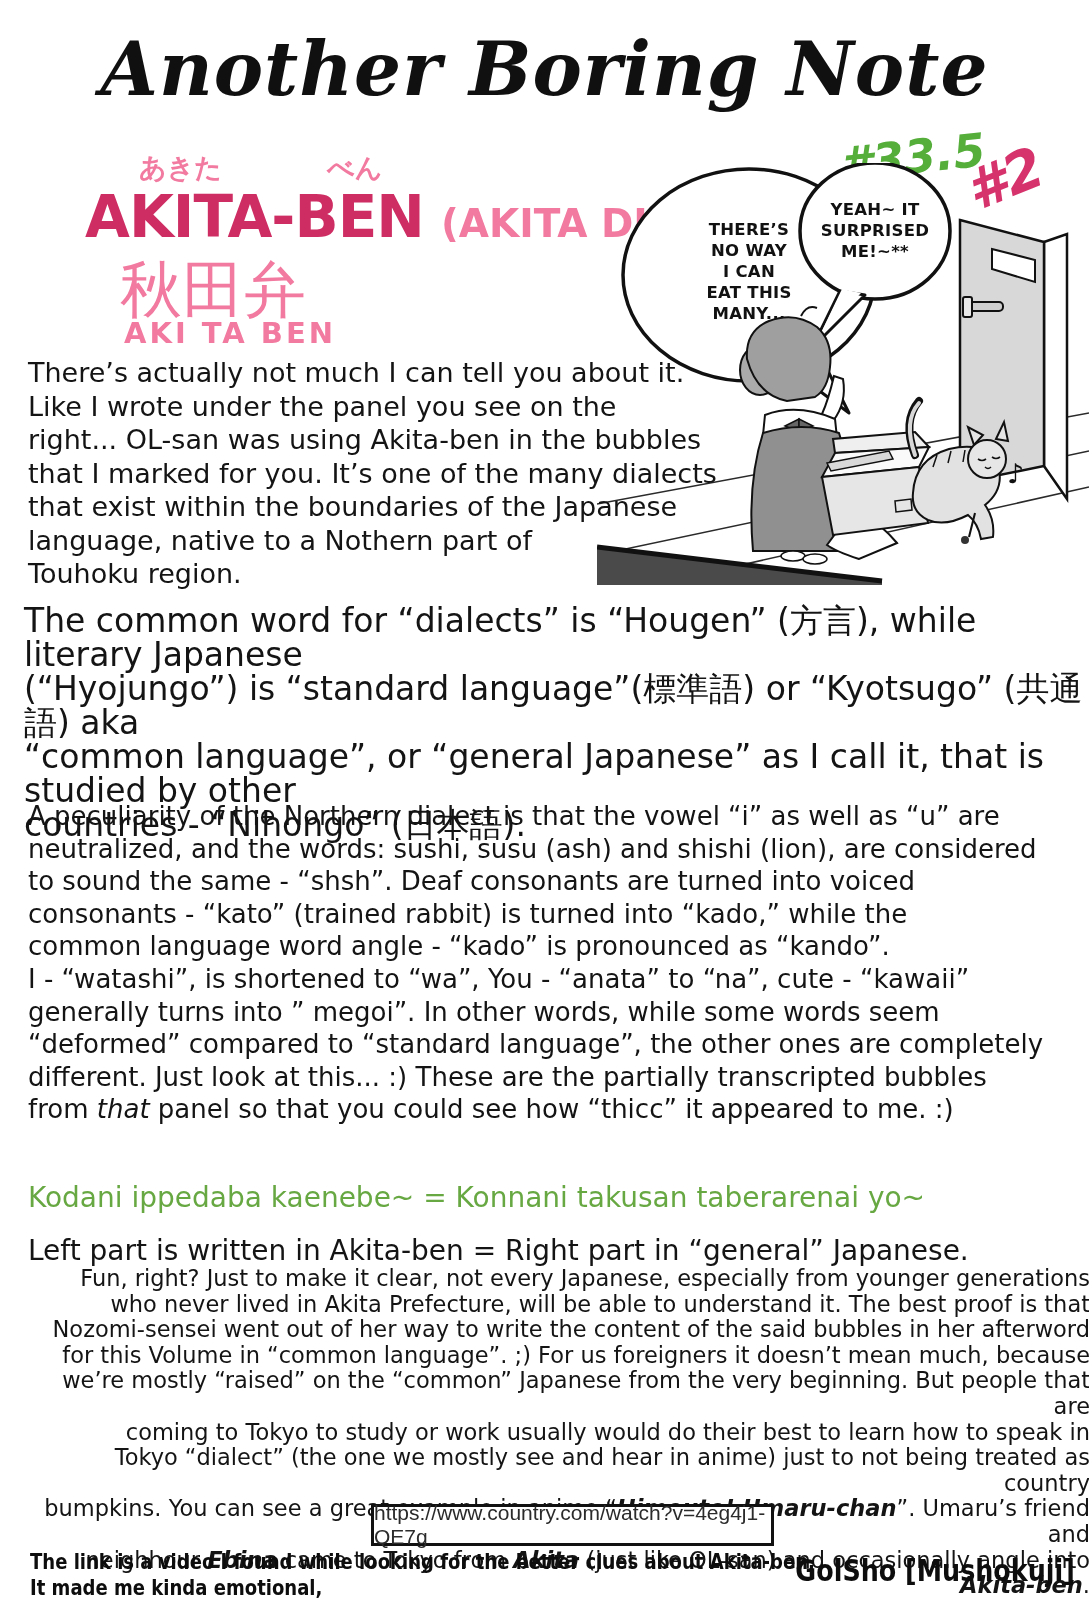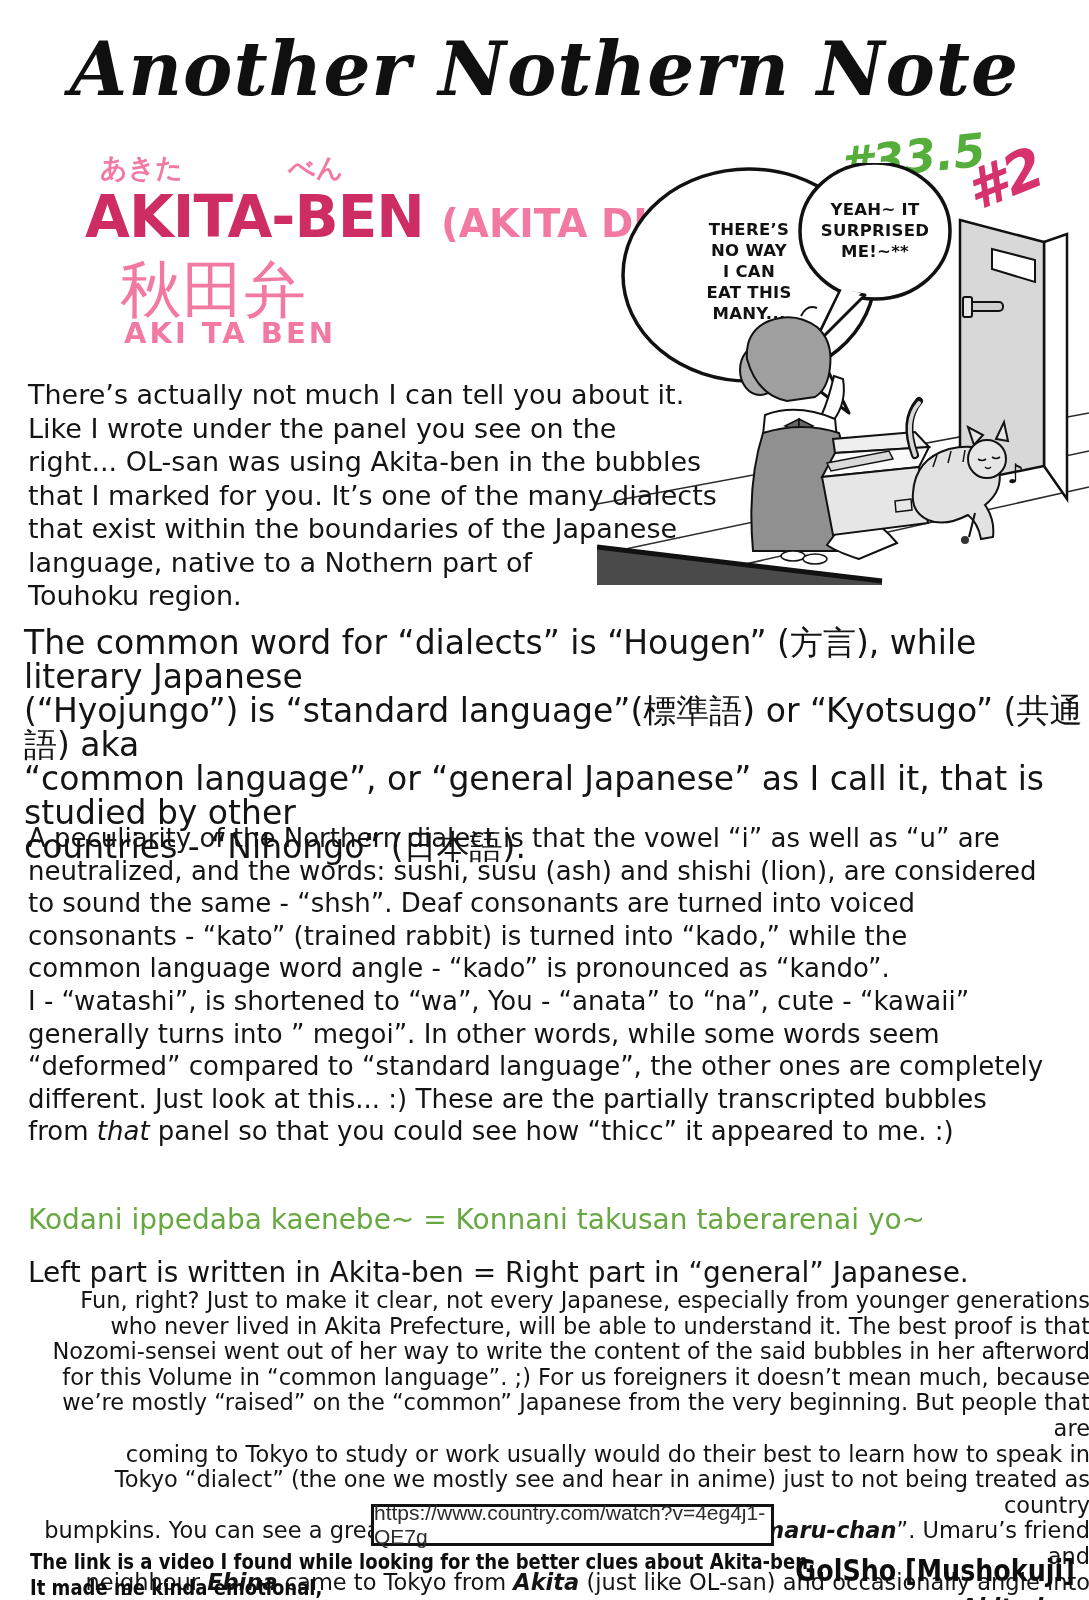--- a/index.html
+++ b/index.html
@@ -5,42 +5,42 @@
   html,body{margin:0;padding:0;background:#ffffff;}
   .page{position:relative;width:1089px;height:1600px;background:#fff;overflow:hidden;
         font-family:"DejaVu Sans",sans-serif;color:#1a1a1a;}
 
   
   .title{position:absolute;left:0;top:26px;width:100%;text-align:center;
          font-family:"DejaVu Serif",serif;font-style:italic;font-weight:bold;
          font-size:74px;letter-spacing:1px;color:#101010;}
 
   
-  .furigana{position:absolute;top:150px;font-size:27px;font-weight:bold;color:#f2799f;}
+  .furigana{position:absolute;top:150px;font-size:27px;font-weight:bold;color:#f2799f;margin-left:39px;}
   .furi-akita{left:100px;}
   .furi-ben{left:288px;}
   .head-row{position:absolute;left:85px;top:183px;white-space:nowrap;}
   .head-main{font-size:58px;font-weight:bold;color:#ce2d63;letter-spacing:-1px;}
   .head-dialect{font-size:39px;font-weight:bold;color:#f2799f;margin-left:12px;}
   .head-kanji{position:absolute;left:120px;top:248px;font-size:62px;font-weight:normal;color:#f2799f;}
   .head-romaji{position:absolute;left:124px;top:316px;font-size:29px;font-weight:bold;
                color:#f2799f;letter-spacing:3px;}
 
   
   .mark{position:absolute;font-style:italic;font-weight:bold;white-space:nowrap;}
   .mark-chapter{left:840px;top:130px;font-size:46px;color:#55ad3a;transform:rotate(-6deg);}
   .mark-page{left:966px;top:146px;font-size:56px;color:#d6336c;transform:rotate(-22deg);}
 
   
   .panel{position:absolute;left:597px;top:163px;width:492px;height:422px;}
   .bubble-text{font-family:"DejaVu Sans",sans-serif;font-weight:600;font-size:16.5px;
                letter-spacing:.3px;fill:#111;text-anchor:middle;}
 
   
-  .para{position:absolute;white-space:pre-line;color:#141414;margin-top:22px;}
+  .para{position:absolute;white-space:pre-line;color:#141414;}
   .p-intro{left:28px;top:356px;width:700px;font-size:27px;line-height:33.5px;}
   .p-hougen{left:24px;top:604px;width:1060px;font-size:33px;line-height:34px;}
   .p-touhoku{left:28px;top:758px;width:1060px;font-size:27px;line-height:34px;}
   .p-pecul{left:28px;top:800px;width:1060px;font-size:26px;line-height:32.6px;}
   .italic{font-style:italic;}
   .bolditalic{font-weight:bold;font-style:italic;}
   .p-green1{left:28px;top:1130px;font-size:28px;color:#68a843;font-weight:500;}
   .p-green2{left:28px;top:1181px;font-size:28px;color:#68a843;font-weight:500;}
   .p-leftright{left:28px;top:1234px;font-size:28px;}
   .p-bottom{left:28px;top:1266px;width:1062px;font-size:22.5px;line-height:25.6px;text-align:right;}
@@ -55,21 +55,21 @@
             font-size:20.5px;line-height:26px;white-space:pre-line;color:#0d0d0d;
             transform:scaleX(.88);transform-origin:left top;}
   .credit{position:absolute;right:14px;top:1552px;font-weight:bold;font-size:31px;color:#0d0d0d;
           transform:scaleX(.82);transform-origin:right top;white-space:nowrap;}
 </style>
 </head>
 <body>
 
 <div class="page">
 
-  <div class="title">Another Nothern Note</div>
+  <div class="title">Another Boring Note</div>
 
   <div class="furigana furi-akita">あきた</div>
   <div class="furigana furi-ben">べん</div>
   <div class="head-row">
     <span class="head-main">AKITA-BEN</span>
     <span class="head-dialect">(AKITA DIALECT)</span>
   </div>
   <div class="head-kanji">秋田弁</div>
   <div class="head-romaji">AKI TA BEN</div>
 

